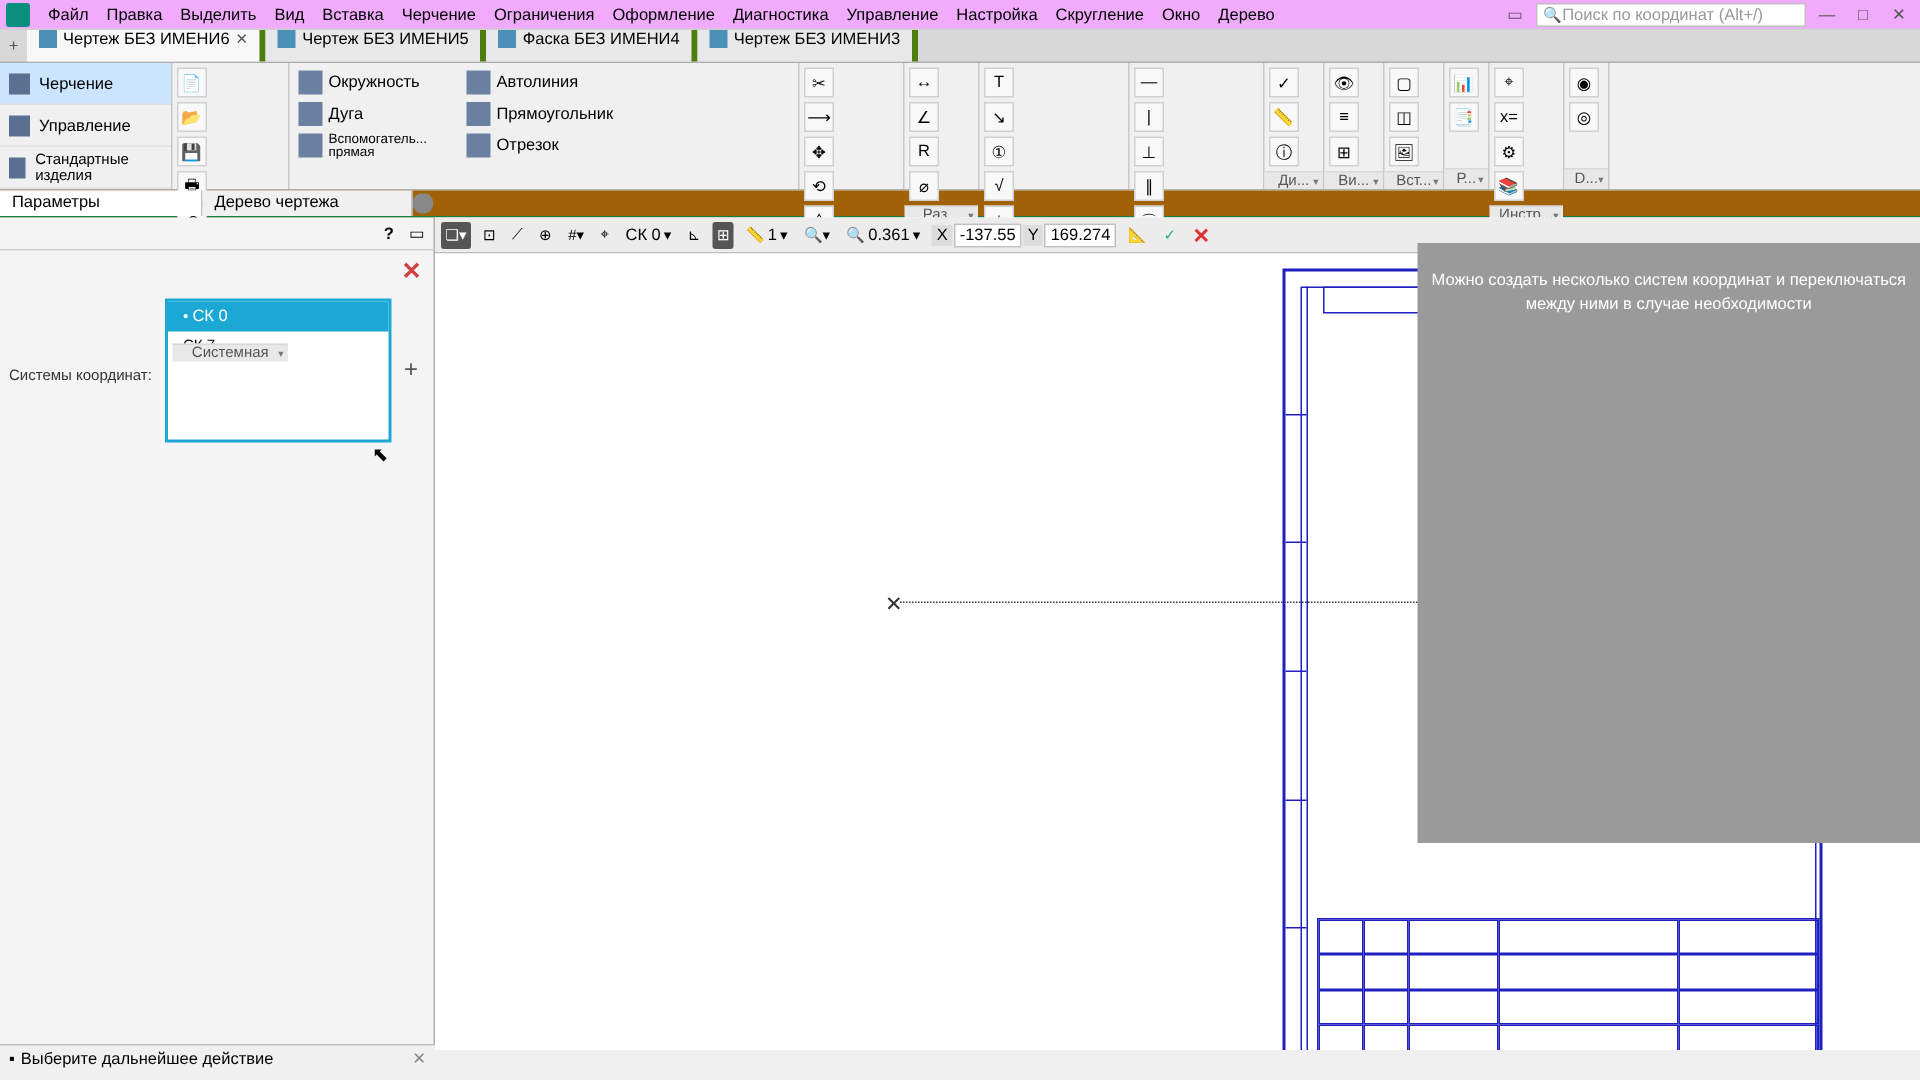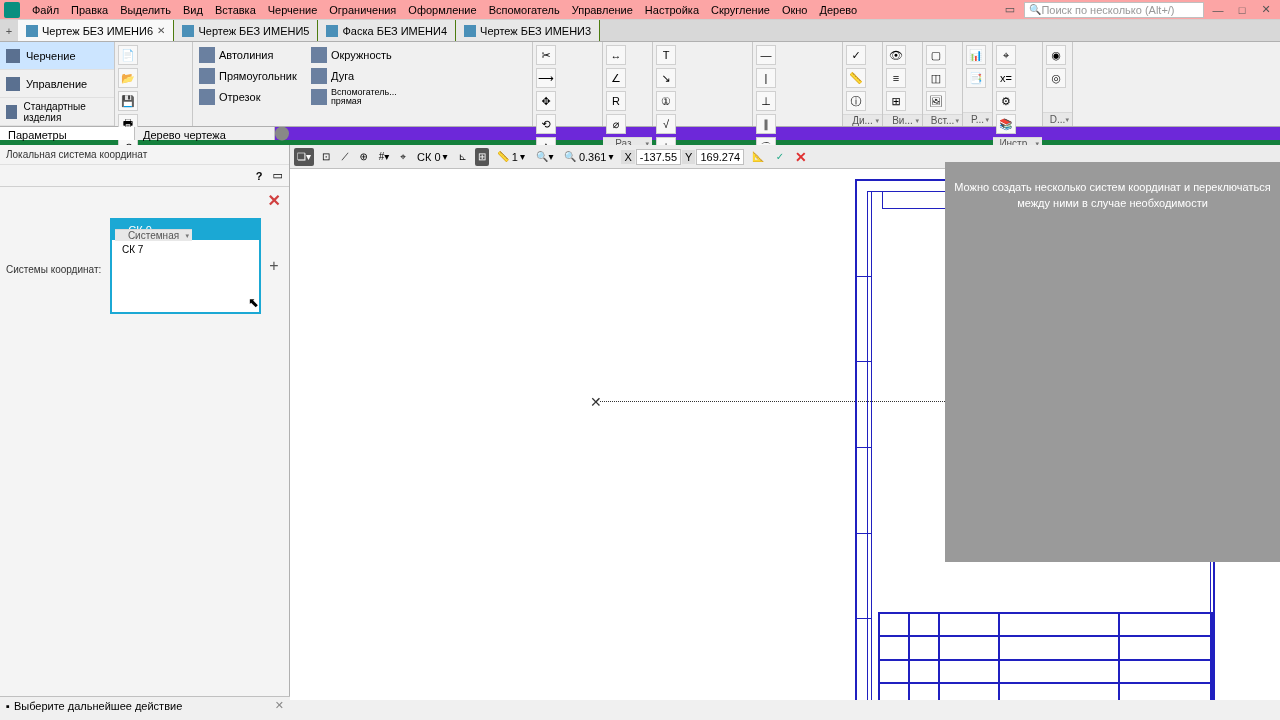--- a/index.html
+++ b/index.html
@@ -1,42 +1,42 @@
 <!DOCTYPE html>
 <html><head>
 <meta charset="utf-8">
 <style>
 *{margin:0;padding:0;box-sizing:border-box;font-family:Tahoma,Arial,sans-serif;font-size:11px;user-select:none}
 body{width:1280px;height:720px;background:#f0f0f0;overflow:hidden;position:relative}
-.menubar{height:20px;background:#fca5a5;display:flex;align-items:center;padding:0 4px;border-bottom:1px solid #d0d0d0}
+.menubar{height:20px;background:#f0abfc;display:flex;align-items:center;padding:0 4px;border-bottom:1px solid #d0d0d0}
 .logo{width:16px;height:16px;background:#0a8f7f;border-radius:2px;margin-right:6px}
 .menubar .mi{padding:2px 6px;cursor:default}
 .menubar .right{margin-left:auto;display:flex;align-items:center;gap:4px}
 .searchbox{width:180px;height:16px;border:1px solid #c0c0c0;background:#fff;display:flex;align-items:center;padding:0 4px;color:#999;font-size:10px}
 .winbtn{width:20px;height:16px;display:flex;align-items:center;justify-content:center;color:#555}
 .tabbar{height:22px;background:#d8d8d8;display:flex;align-items:stretch;border-bottom:1px solid #b0b0b0}
 .tabplus{width:18px;display:flex;align-items:center;justify-content:center;color:#555}
-.doctab{display:flex;align-items:center;padding:0 8px;gap:4px;border-right:1px solid #4d7c0f;background:#e8e8e8}
+.doctab{display:flex;padding:0 8px;gap:4px;border-right:4px solid #4d7c0f;background:#e8e8e8}
 .doctab.active{background:#f8f8f8}
 .doctab .dicon{width:12px;height:12px;background:#4a90b8}
 .doctab .close{color:#555;font-size:10px}
 .ribbon{height:85px;background:#f0f0f0;display:flex;border-bottom:1px solid #b0b0b0}
 .ribbon-side{width:115px;border-right:1px solid #c8c8c8;display:flex;flex-direction:column}
 .rs-item{flex:1;display:flex;align-items:center;padding:0 6px;gap:6px;border-bottom:1px solid #e0e0e0}
 .rs-item.active{background:#cce5ff}
 .rs-icon{width:14px;height:14px;background:#5a7090}
 .ribbon-group{border-right:1px solid #c8c8c8;display:flex;flex-direction:column}
 .rg-body{flex:1;display:flex;flex-direction:column;padding:2px 4px;gap:2px}
 .rg-label{height:14px;font-size:10px;color:#555;text-align:center;background:#e8e8e8;border-top:1px solid #d8d8d8;display:flex;align-items:center;justify-content:center;position:relative}
 .rg-label::after{content:'▾';position:absolute;right:3px;font-size:7px;color:#777}
 .tbtn{display:flex;align-items:center;gap:4px;padding:1px 2px;height:21px}
 .tbtn .ticon{width:16px;height:16px;background:#6a80a0;flex-shrink:0}
 .icongrid{display:flex;flex-wrap:wrap;gap:3px;padding:3px;width:100%;align-content:flex-start}
 .ib{width:20px;height:20px;background:#f8f8f8;border:1px solid #d0d0d0;display:flex;align-items:center;justify-content:center}
-.panel-tabs{height:18px;background:#6d28d9;display:flex;border-bottom:5px solid #15803d}
+.panel-tabs{height:18px;background:#a16207;display:flex;border-bottom:1px solid #15803d}
 .ptab{padding:2px 8px;background:#f0f0f0;border-right:1px solid #c0c0c0}
 .ptab.active{background:#fff}
 .workarea{display:flex;height:555px}
 .leftpanel{width:290px;background:#f4f4f4;border-right:1px solid #b0b0b0;display:flex;flex-direction:column}
 .lp-header{height:22px;display:flex;align-items:center;justify-content:flex-end;padding:0 6px;gap:10px;border-bottom:1px solid #d0d0d0}
 .lp-title{padding:4px 6px;font-size:10px;color:#333;border-bottom:1px solid #e0e0e0}
 .lp-close{text-align:right;padding:4px 8px}
 .lp-close span{color:#d04040;font-size:16px;font-weight:bold}
 .coord-row{display:flex;align-items:center;padding:4px 6px;gap:4px}
 .coord-label{width:100px;font-size:10px;color:#333;padding-top:6px}
@@ -75,29 +75,29 @@
 <div class="menubar">
   <div class="logo"></div>
   <div class="mi">Файл</div>
   <div class="mi">Правка</div>
   <div class="mi">Выделить</div>
   <div class="mi">Вид</div>
   <div class="mi">Вставка</div>
   <div class="mi">Черчение</div>
   <div class="mi">Ограничения</div>
   <div class="mi">Оформление</div>
-  <div class="mi">Вспомогатель</div>
+  <div class="mi">Диагностика</div>
   <div class="mi">Управление</div>
   <div class="mi">Настройка</div>
   <div class="mi">Скругление</div>
   <div class="mi">Окно</div>
   <div class="mi">Дерево</div>
   <div class="right">
     <div class="winbtn">▭</div>
-    <div class="searchbox">🔍 <span>Поиск по несколько (Alt+/)</span></div>
+    <div class="searchbox">🔍 <span>Поиск по координат (Alt+/)</span></div>
     <div class="winbtn">—</div>
     <div class="winbtn">□</div>
     <div class="winbtn">✕</div>
   </div>
 </div>
 
 <div class="tabbar">
   <div class="tabplus">+</div>
   <div class="doctab active">
       <span class="dicon"></span>
@@ -144,44 +144,44 @@
       <div class="ib">⿻</div>
       <div class="ib">📋</div>
     </div>
     <div class="rg-label">Системная</div>
   </div>
   <div class="ribbon-group" style="width:340px">
     <div class="rg-body" style="flex-direction:row;flex-wrap:wrap">
       <div style="display:flex;flex-direction:column;width:110px">
         <div class="tbtn">
             <span class="ticon"></span>
-            <span>Автолиния</span>
-          </div>
-        <div class="tbtn">
-            <span class="ticon"></span>
-            <span>Прямоугольник</span>
-          </div>
-        <div class="tbtn">
-            <span class="ticon"></span>
-            <span>Отрезок</span>
-          </div>
-      </div>
-      <div style="display:flex;flex-direction:column;width:110px">
-        <div class="tbtn">
-            <span class="ticon"></span>
             <span>Окружность</span>
           </div>
         <div class="tbtn">
             <span class="ticon"></span>
             <span>Дуга</span>
           </div>
         <div class="tbtn">
             <span class="ticon"></span>
             <span style="font-size:9px;line-height:1">Вспомогатель...
 прямая</span>
+          </div>
+      </div>
+      <div style="display:flex;flex-direction:column;width:110px">
+        <div class="tbtn">
+            <span class="ticon"></span>
+            <span>Автолиния</span>
+          </div>
+        <div class="tbtn">
+            <span class="ticon"></span>
+            <span>Прямоугольник</span>
+          </div>
+        <div class="tbtn">
+            <span class="ticon"></span>
+            <span>Отрезок</span>
           </div>
       </div>
     </div>
   </div>
 
   <div class="ribbon-group" style="width:70px">
       <div class="rg-body icongrid">
         <div class="ib">✂</div>
         <div class="ib">⟶</div>
         <div class="ib">✥</div>
@@ -283,21 +283,20 @@
 <div class="panel-tabs">
   <div class="ptab active" style="width:135px">Параметры</div>
   <div class="ptab" style="flex:0 0 140px">Дерево чертежа</div>
   <div style="width:14px;display:flex;align-items:center;justify-content:center">
       <span class="gearicon"></span>
     </div>
 </div>
 
 <div class="workarea">
   <div class="leftpanel">
-    <div class="lp-title">Локальная система координат</div>
     <div class="lp-header" style="justify-content:flex-end">
       <span style="font-weight:bold">?</span>
       <span>▭</span>
     </div>
     <div class="lp-close"><span>✕</span></div>
     <div class="coord-row">
       <div class="coord-label">Системы координат:</div>
       <div class="coord-list">
         <div class="coord-item sel">• <span>СК 0</span></div>
         <div class="coord-item">СК 7</div>

